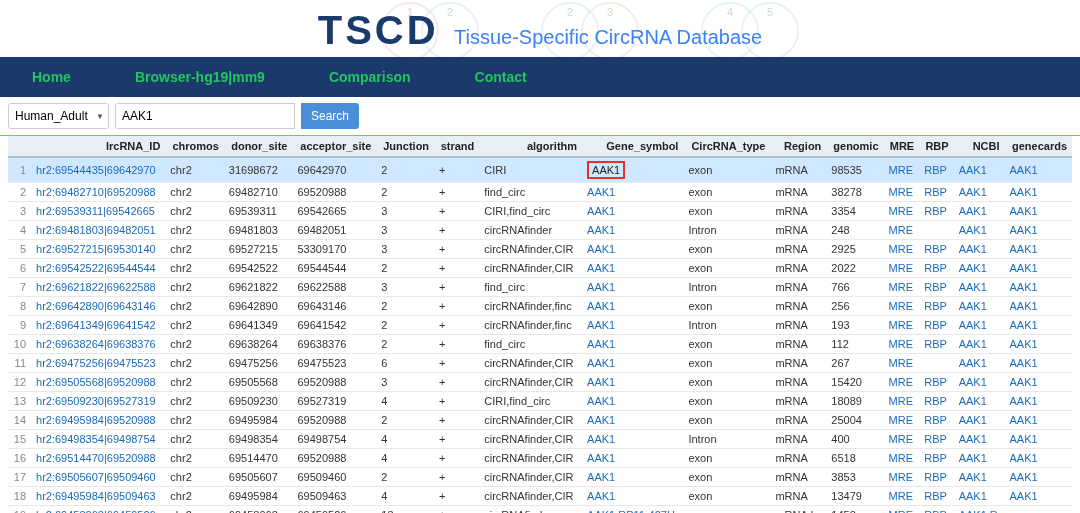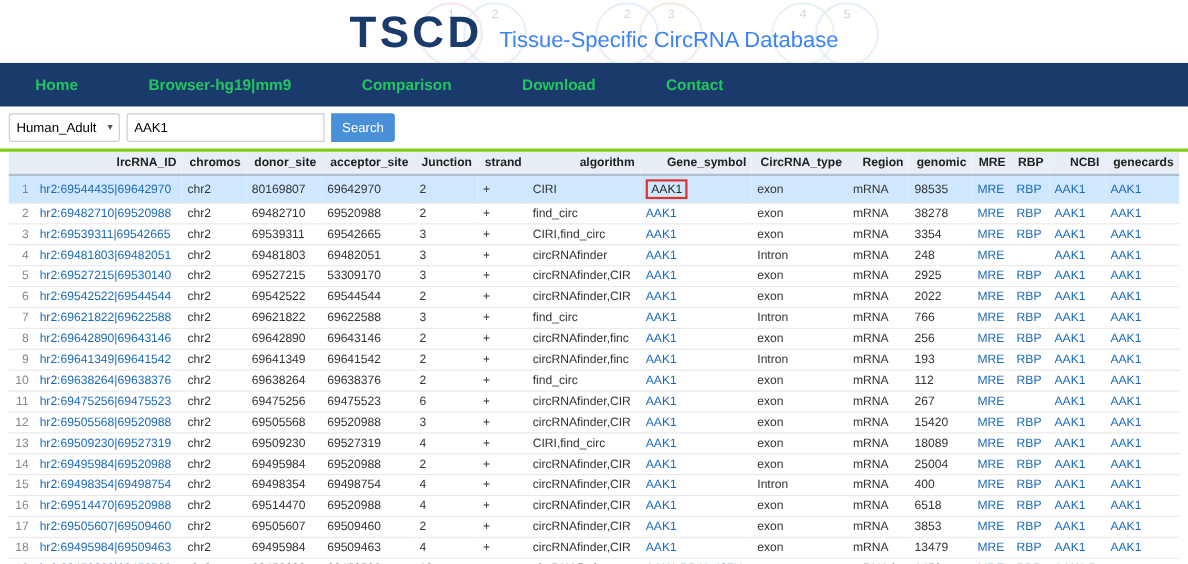--- a/index.html
+++ b/index.html
@@ -23,21 +23,21 @@
       cursor: pointer;
       font-weight: bold;
     }
 
     
     .search-bar {
       display: flex;
       align-items: center;
       padding: 6px 8px;
       background: #fff;
-      border-bottom: 3px solid #84cc16;
+      border-bottom: 1px solid #84cc16;
       gap: 6px;
     }
     .dropdown-select {
       border: 1px solid #ccc;
       border-radius: 3px;
       padding: 3px 20px 3px 6px;
       font-size: 12px;
       height: 26px;
       background: #fff;
       appearance: none;
@@ -160,21 +160,20 @@
     </svg>
     <span style="font-size:40px;font-weight:900;color:#1a3a6b;letter-spacing:3px;position:relative;">TSCD</span>
     <span style="font-size:20px;color:#3b82f6;margin-left:12px;position:relative;">Tissue-Specific CircRNA Database</span>
   </div>
 </div>
 
 <nav class="navbar">
   <a>Home</a>
   <a>Browser-hg19|mm9</a>
   <a>Comparison</a>
-  <a>Download</a>
   <a>Contact</a>
 </nav>
 
 <div class="search-bar">
   <div class="dropdown-wrapper">
     <select class="dropdown-select">
       <option>Human_Adult</option>
       <option>Human_Fetal</option>
       <option>Mouse_Adult</option>
       <option>Mouse_Fetal</option>
@@ -204,21 +203,21 @@
         <th>RBP</th>
         <th>NCBI</th>
         <th>genecards</th>
       </tr>
     </thead>
     <tbody id="table-body">
     <tr>
           <td style="color: rgb(136, 136, 136); text-align: right;">1</td>
           <td><a class="link-blue">hr2:69544435|69642970</a></td>
           <td>chr2</td>
-          <td>80169807</td>
+          <td>31698672</td>
           <td>69642970</td>
           <td>2</td>
           <td>+</td>
           <td>CIRI</td>
           <td><span class="cell-highlighted">AAK1</span></td>
           <td>exon</td>
           <td>mRNA</td>
           <td>98535</td>
           <td><a class="link-blue">MRE</a></td>
           <td><a class="link-blue">RBP</a></td>

